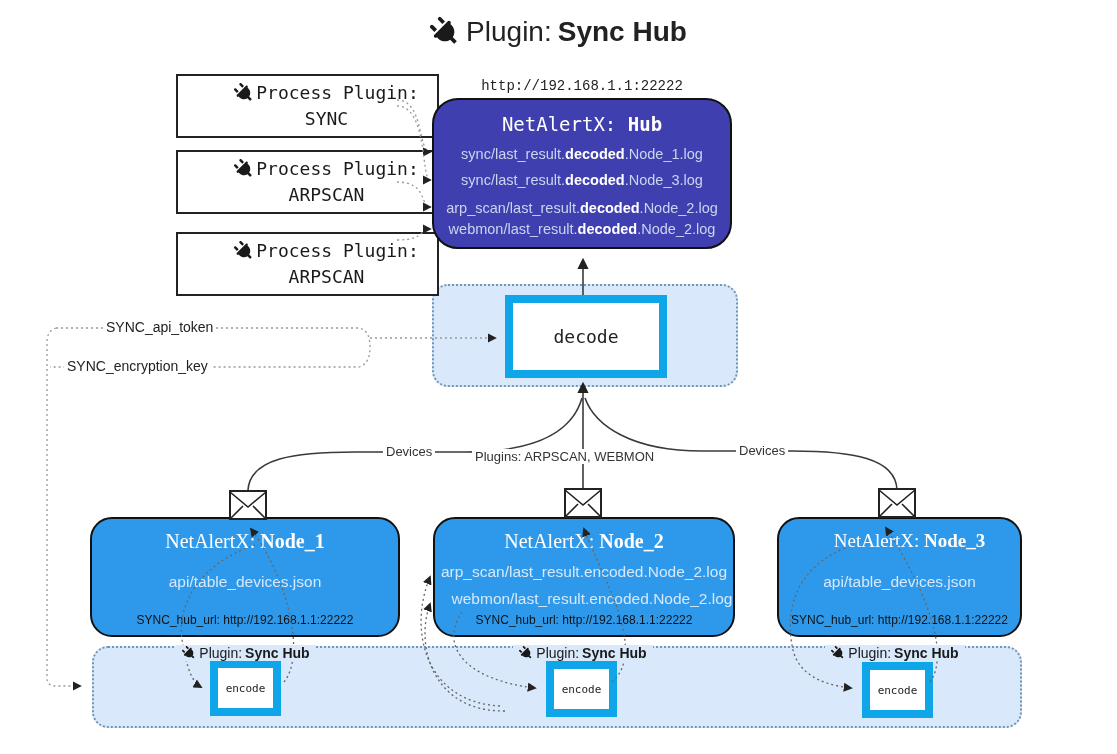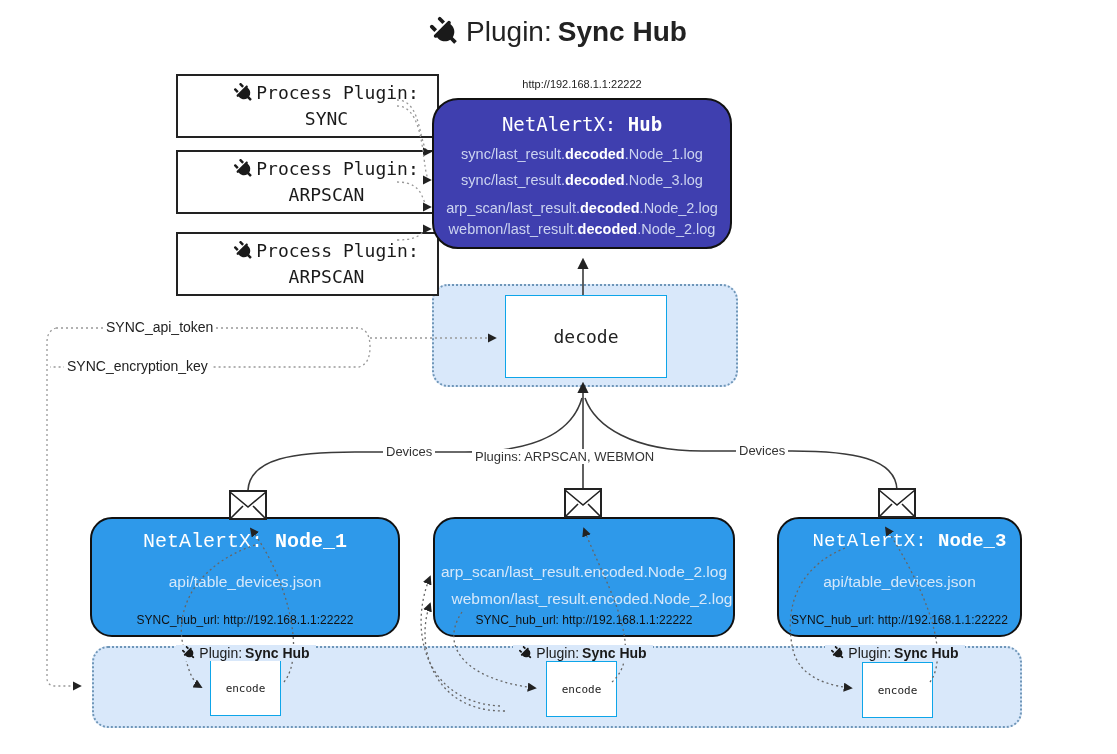--- a/index.html
+++ b/index.html
@@ -14,47 +14,47 @@
          font-size:28px;color:#222;z-index:2;gap:6px;}
   .plug{display:inline-block;transform:rotate(-45deg);color:#1a1a1a;line-height:0;}
 
   
   .pbox{left:176px;width:221px;height:60px;background:#fff;border:2px solid #222;z-index:2;
         display:flex;flex-direction:column;justify-content:center;align-items:center;
         font-family:"DejaVu Sans Mono",monospace;font-size:18px;color:#1a1a1a;line-height:26px;padding-left:38px;}
   .pbox .l1{display:flex;align-items:center;gap:2px;}
 
   
-  .hub-url{left:432px;top:78px;width:300px;text-align:center;font-size:11px;color:#222;z-index:2;}
+  .hub-url{left:432px;top:78px;width:300px;text-align:center;font-size:14px;color:#222;z-index:2;font-family:Liberation Mono, monospace;}
   .hub{left:432px;top:98px;width:300px;height:151px;background:#3f3faf;border:2px solid #111;
        border-radius:26px;z-index:2;box-sizing:border-box;}
   .hub-title{position:absolute;left:0;right:0;top:13px;text-align:center;color:#fff;
              font-family:"DejaVu Sans Mono",monospace;font-size:19px;}
   .hub-log{position:absolute;left:4px;right:4px;text-align:center;color:#ccd4f0;
            font-size:14.5px;white-space:nowrap;}
   .hub-log .bold{color:#fff;}
 
   
   .lightbox{background:#d9e8fa;border:2px dotted #6f96b8;border-radius:16px;z-index:1;box-sizing:border-box;}
   .decode-wrap{left:432px;top:284px;width:306px;height:103px;}
-  .codebox{background:#fff;border:1px solid #0ea5e9;z-index:2;display:flex;align-items:center;
+  .codebox{background:#fff;border:8px solid #0ea5e9;z-index:2;display:flex;align-items:center;
            justify-content:center;font-family:"DejaVu Sans Mono",monospace;color:#222;box-sizing:border-box;}
   .decode-box{left:505px;top:295px;width:162px;height:83px;font-size:18px;}
 
   
   .linelabel{background:#fff;padding:0 3px;font-size:14px;color:#222;z-index:6;white-space:nowrap;}
   .edgelabel{background:#fff;padding:0 3px;font-size:13px;color:#333;z-index:6;white-space:nowrap;}
 
   
   .env{z-index:6;line-height:0;}
 
   
   .node{background:#2e99ea;border:2px solid #111;border-radius:22px;z-index:2;box-sizing:border-box;}
   .node-title{position:absolute;left:0;right:0;top:11px;text-align:center;color:#fff;
-              font-family:Liberation Mono, monospace;font-size:20px;white-space:nowrap;}
+              font-family:Liberation Serif, serif;font-size:20px;white-space:nowrap;}
   .node-line{position:absolute;left:0;right:0;text-align:center;color:#d6e8fa;font-size:15.5px;white-space:nowrap;}
   .node-url{position:absolute;left:0;right:0;bottom:8px;text-align:center;color:#111;font-size:12px;}
 
   
   .bottom-wrap{left:92px;top:646px;width:930px;height:82px;}
   .encode-box{width:71px;height:56px;font-size:11px;}
   .enc-label{z-index:6;display:flex;align-items:center;justify-content:center;gap:3px;
              background:#d9e8fa;font-size:14px;color:#1a1a1a;white-space:nowrap;width:140px;}
 </style>
 </head>
@@ -172,20 +172,21 @@
         <path d="M1,2 L19,17 L37,2 M2,28 L14,16 M36,28 L24,16" fill="none" stroke="#222" stroke-width="1.6"></path>
       </svg>
   </div>
 
   <div class="abs node" style="left:90px;top:517px;width:310px;height:120px;">
     <div class="node-title"><span>NetAlertX: </span><span class="bold">Node_1</span></div>
     <div class="node-line" style="top:54px;">api/table_devices.json</div>
     <div class="node-url">SYNC_hub_url: http://192.168.1.1:22222</div>
   </div>
   <div class="abs node" style="left:433px;top:517px;width:302px;height:120px;">
+    <div class="node-title"><span>NetAlertX: </span><span class="bold">Node_2</span></div>
     <div class="node-line" style="top:44px;">arp_scan/last_result.encoded.Node_2.log</div>
     <div class="node-line" style="top:71px;padding-left:16px;">webmon/last_result.encoded.Node_2.log</div>
     <div class="node-url">SYNC_hub_url: http://192.168.1.1:22222</div>
   </div>
   <div class="abs node" style="left:777px;top:517px;width:245px;height:120px;">
     <div class="node-title" style="font-size:19px;margin-left:20px;"><span>NetAlertX: </span><span class="bold">Node_3</span></div>
     <div class="node-line" style="top:54px;">api/table_devices.json</div>
     <div class="node-url">SYNC_hub_url: http://192.168.1.1:22222</div>
   </div>
 

